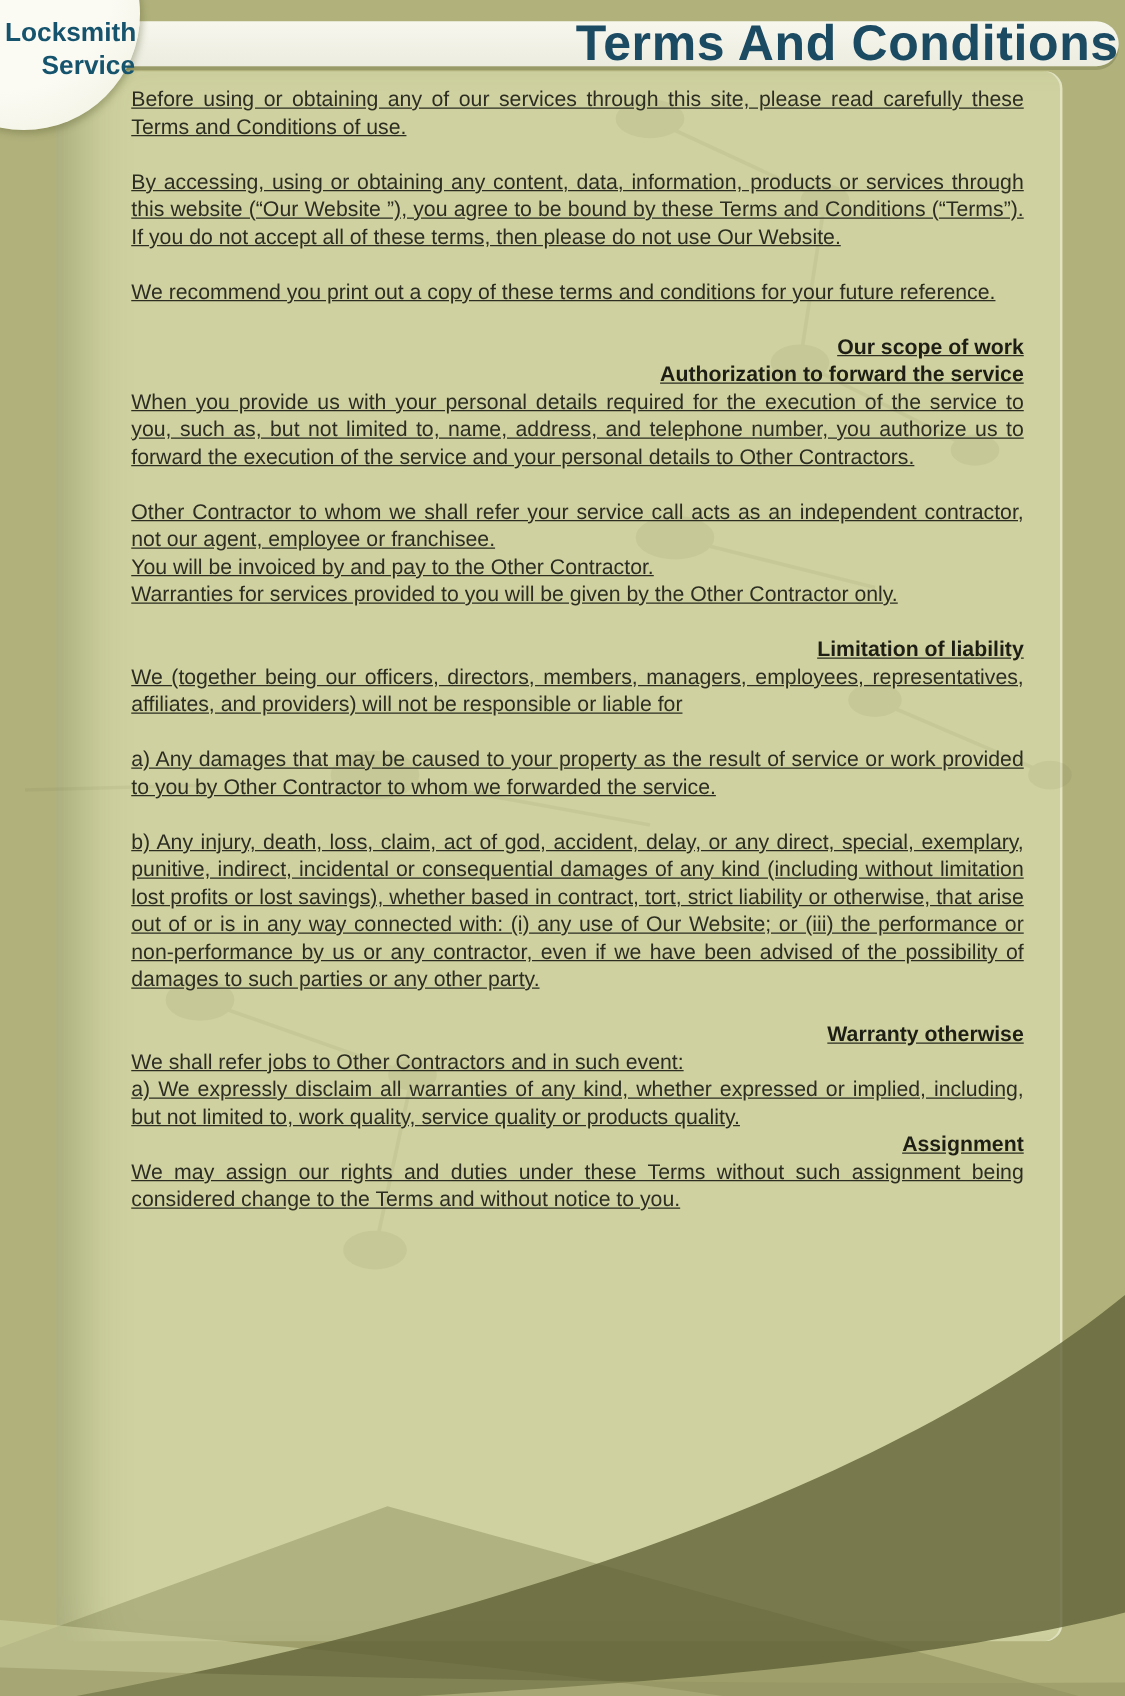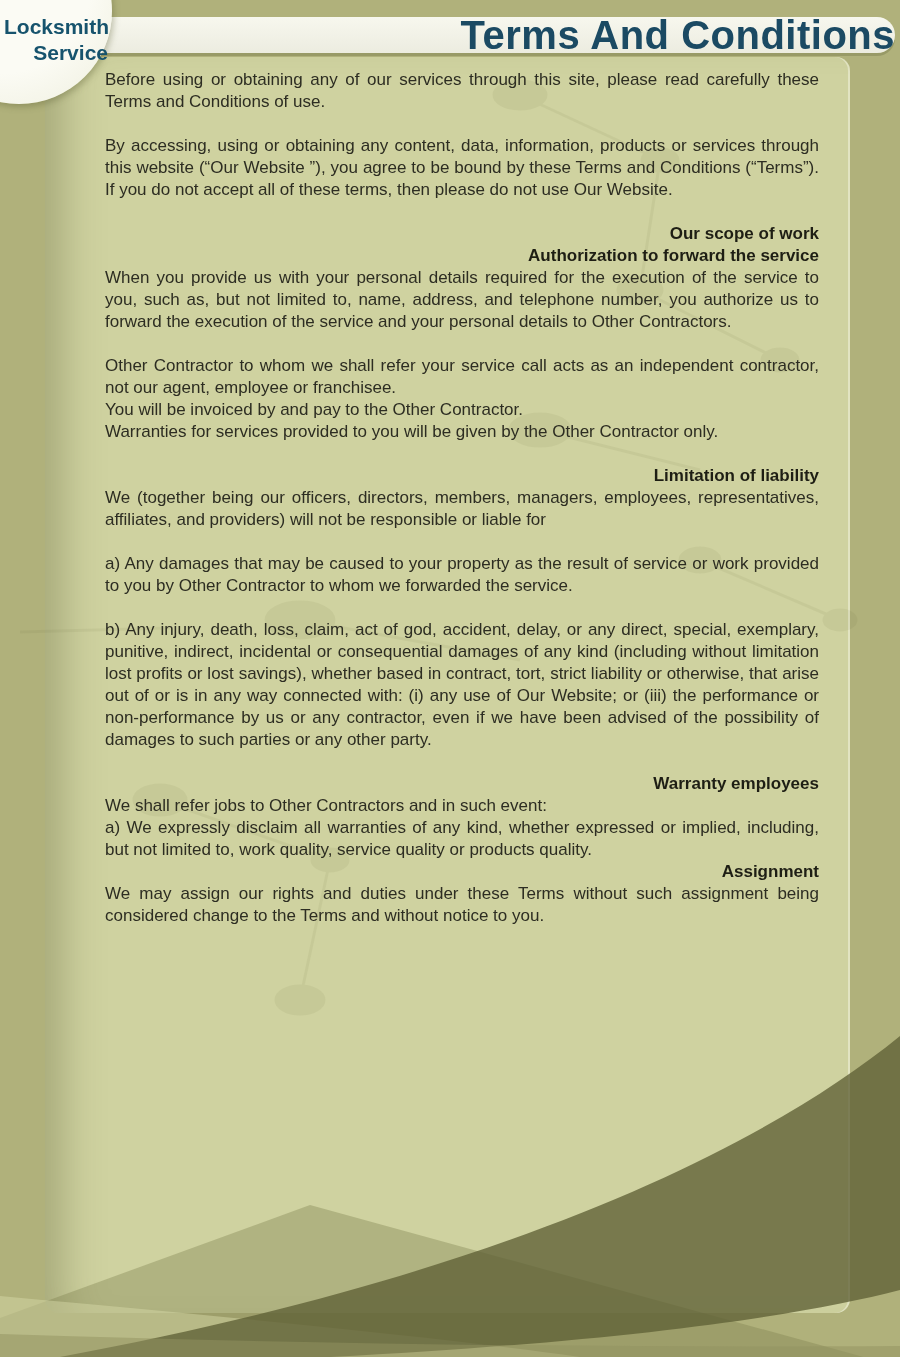--- a/index.html
+++ b/index.html
@@ -48,20 +48,21 @@
     text-align:right;font-weight:bold;font-size:21px;line-height:26px;
     color:var(--accent2,#16536d);
   }
 
   
   .content{
     position:absolute;left:105px;top:69px;width:714px;
     color:#2d2d22;
     font-size:17px;line-height:22px;
     text-align:justify;
+    text-decoration:underline;
   }
   .content h3{
     margin:0;font-size:17px;line-height:22px;font-weight:bold;
     color:#1e1e14;text-align:right;
   }
   .content p{margin:0;}
   .content p.gap{margin-bottom:22px;}
 </style>
 </head>
 <body style="--outer-bg: #b0b17b; --panel-bg: #cfd2a0; --accent: #1b4a63; --accent2: #16536d;">
@@ -110,41 +111,42 @@
     <div class="badge-text">
       <div>Locksmith</div>
       <div>Service</div>
     </div>
   </div>
 
   <div class="content" id="sections">
       <section>
         <p class="gap">Before using or obtaining any of our services through this site, please read carefully these Terms and Conditions of use.</p>
         <p class="gap">By accessing, using or obtaining any content, data, information, products or services through this website (“Our Website ”), you agree to be bound by these Terms and Conditions (“Terms”). If you do not accept all of these terms, then please do not use Our Website.</p>
+        <p class="gap">We recommend you print out a copy of these terms and conditions for your future reference.</p>
       </section>
       <section>
         <h3>Our scope of work</h3>
       </section>
       <section>
         <h3>Authorization to forward the service</h3>
         <p class="gap">When you provide us with your personal details required for the execution of the service to you, such as, but not limited to, name, address, and telephone number, you authorize us to forward the execution of the service and your personal details to Other Contractors.</p>
       </section>
       <section>
         <p>Other Contractor to whom we shall refer your service call acts as an independent contractor, not our agent, employee or franchisee.</p>
         <p>You will be invoiced by and pay to the Other Contractor.</p>
         <p class="gap">Warranties for services provided to you will be given by the Other Contractor only.</p>
       </section>
       <section>
         <h3>Limitation of liability</h3>
         <p class="gap">We (together being our officers, directors, members, managers, employees, representatives, affiliates, and providers) will not be responsible or liable for</p>
         <p class="gap">a) Any damages that may be caused to your property as the result of service or work provided to you by Other Contractor to whom we forwarded the service.</p>
         <p class="gap">b) Any injury, death, loss, claim, act of god, accident, delay, or any direct, special, exemplary, punitive, indirect, incidental or consequential damages of any kind (including without limitation lost profits or lost savings), whether based in contract, tort, strict liability or otherwise, that arise out of or is in any way connected with: (i) any use of Our Website; or (iii) the performance or non-performance by us or any contractor, even if we have been advised of the possibility of damages to such parties or any other party.</p>
       </section>
       <section>
-        <h3>Warranty employees</h3>
+        <h3>Warranty otherwise</h3>
         <p>We shall refer jobs to Other Contractors and in such event:</p>
         <p>a) We expressly disclaim all warranties of any kind, whether expressed or implied, including, but not limited to, work quality, service quality or products quality.</p>
       </section>
       <section>
         <h3>Assignment</h3>
         <p class="gap">We may assign our rights and duties under these Terms without such assignment being considered change to the Terms and without notice to you.</p>
       </section>
     </div>
 
 </div>

